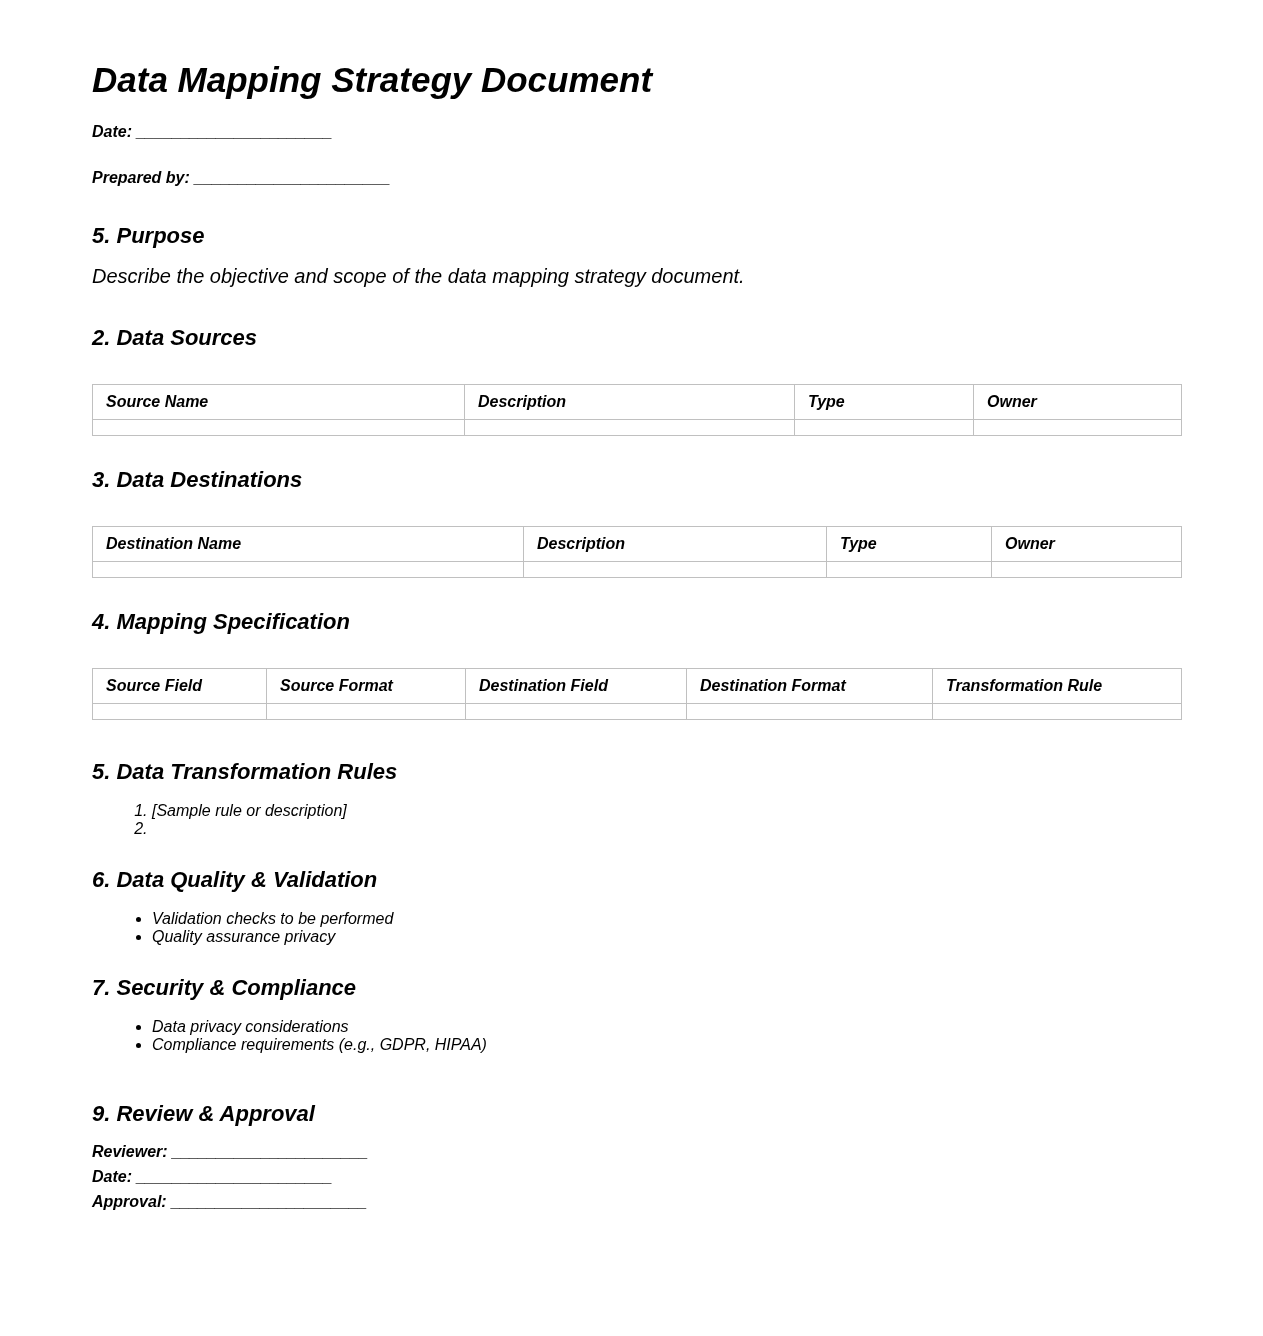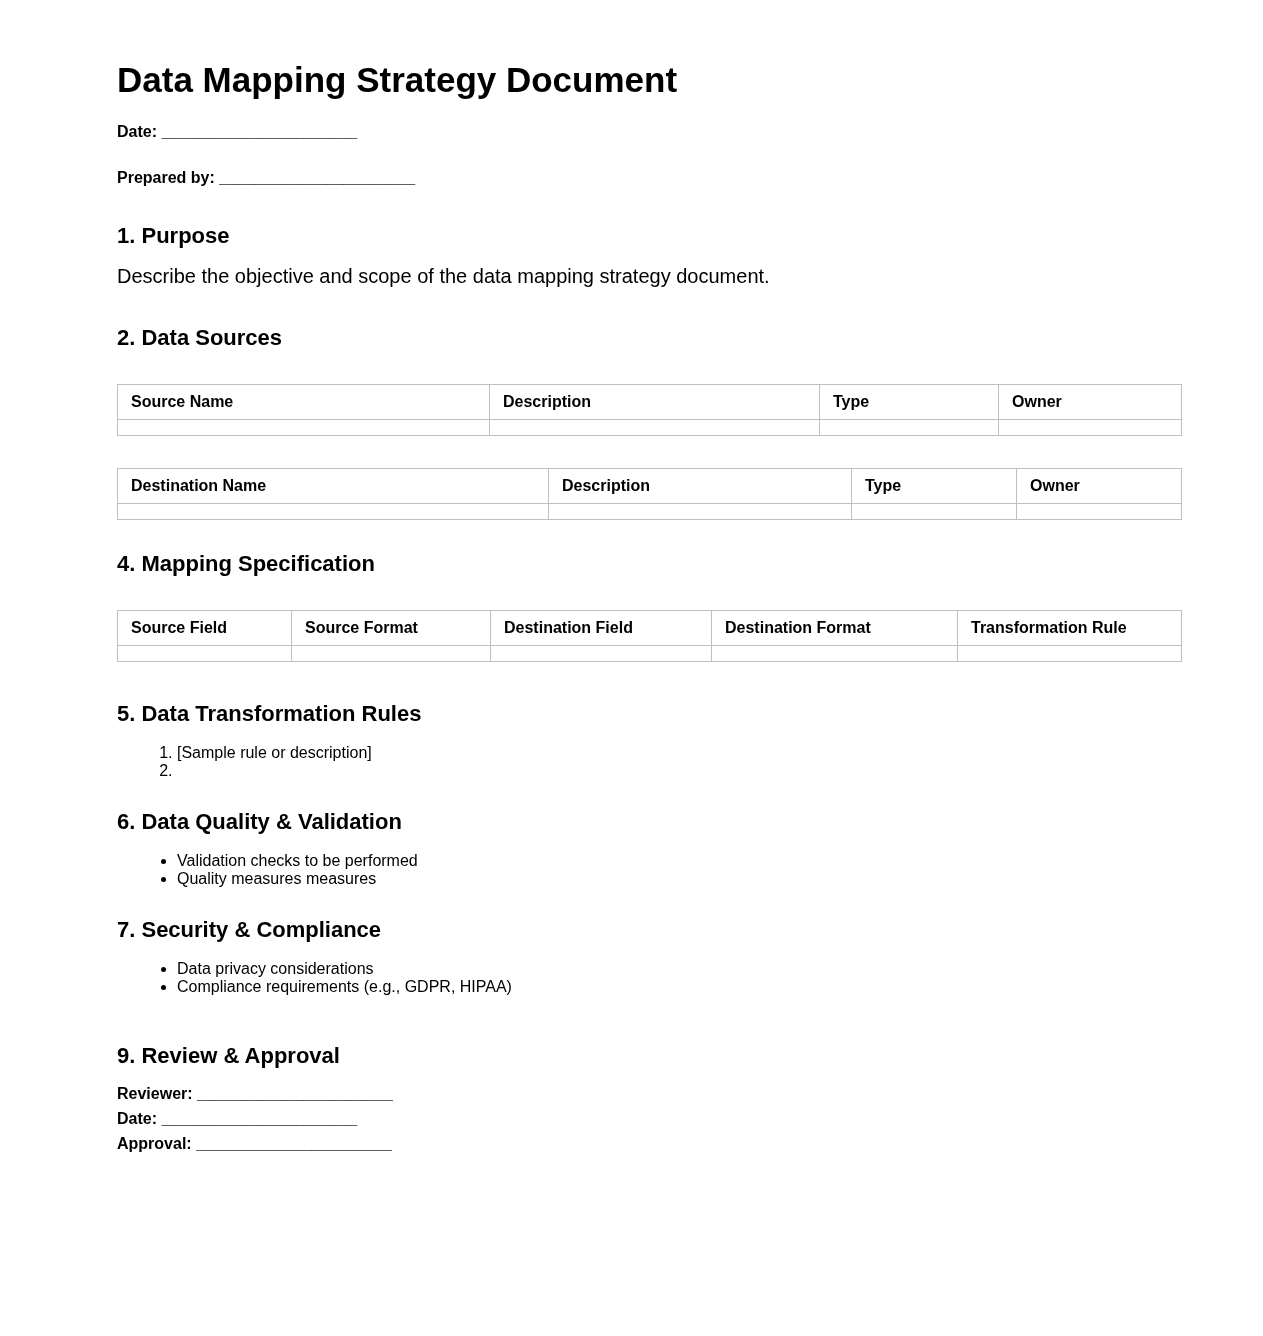--- a/index.html
+++ b/index.html
@@ -2,21 +2,21 @@
 <html><head>
   <meta charset="utf-8">
   <style>
     html, body { margin: 0; padding: 0; background: #ffffff; }
     body {
       font-family: "Liberation Sans", sans-serif;
       color: #000;
       width: 1263px;
       min-height: 1336px;
     }
-    .page { padding: 56px 81px 40px 117px; }
+    .page { padding: 56px 81px 40px 92px; font-style: italic; }
     h1 {
       font-size: 35px; font-weight: bold; margin: 0 0 18px 0; line-height: 48px;
     }
     .field-line {
       font-size: 16px; font-weight: bold; line-height: 20px; margin: 0;
     }
     .field-line.spaced { margin-bottom: 26px; }
     h2 {
       font-size: 22px; font-weight: bold; margin: 0; line-height: 28px;
     }
@@ -42,21 +42,21 @@
   <p class="field-line spaced">
     <span>Date:</span>
     <span>______________________</span>
   </p>
   <p class="field-line">
     <span>Prepared by:</span>
     <span>______________________</span>
   </p>
 
   <div class="section" style="margin-top:34px">
-    <h2>1. Purpose</h2>
+    <h2>5. Purpose</h2>
     <p class="body">Describe the objective and scope of the data mapping strategy document.</p>
   </div>
 
   <div class="section" style="margin-top:38px">
     <h2>2. Data Sources</h2>
     <table>
       <colgroup>
           <col style="width:372px">
           <col style="width:330px">
           <col style="width:179px">
@@ -73,20 +73,21 @@
         <td></td>
         <td></td>
         <td></td>
         <td></td>
       </tr>
     </tbody>
       </table>
   </div>
 
   <div class="section" style="margin-top:30px">
+    <h2>3. Data Destinations</h2>
     <table>
       <colgroup>
           <col style="width:431px">
           <col style="width:303px">
           <col style="width:165px">
           <col>
         </colgroup>
       <tbody>
           <tr>
         <th>Destination Name</th>
@@ -138,21 +139,21 @@
     <ol>
       <li>[Sample rule or description]</li>
       <li>&nbsp;</li>
     </ol>
   </div>
 
   <div class="section" style="margin-top:28px">
     <h2>6. Data Quality &amp; Validation</h2>
     <ul>
       <li>Validation checks to be performed</li>
-      <li>Quality measures measures</li>
+      <li>Quality assurance privacy</li>
     </ul>
   </div>
 
   <div class="section" style="margin-top:28px">
     <h2>7. Security &amp; Compliance</h2>
     <ul>
       <li>Data privacy considerations</li>
       <li>Compliance requirements (e.g., GDPR, HIPAA)</li>
     </ul>
   </div>

